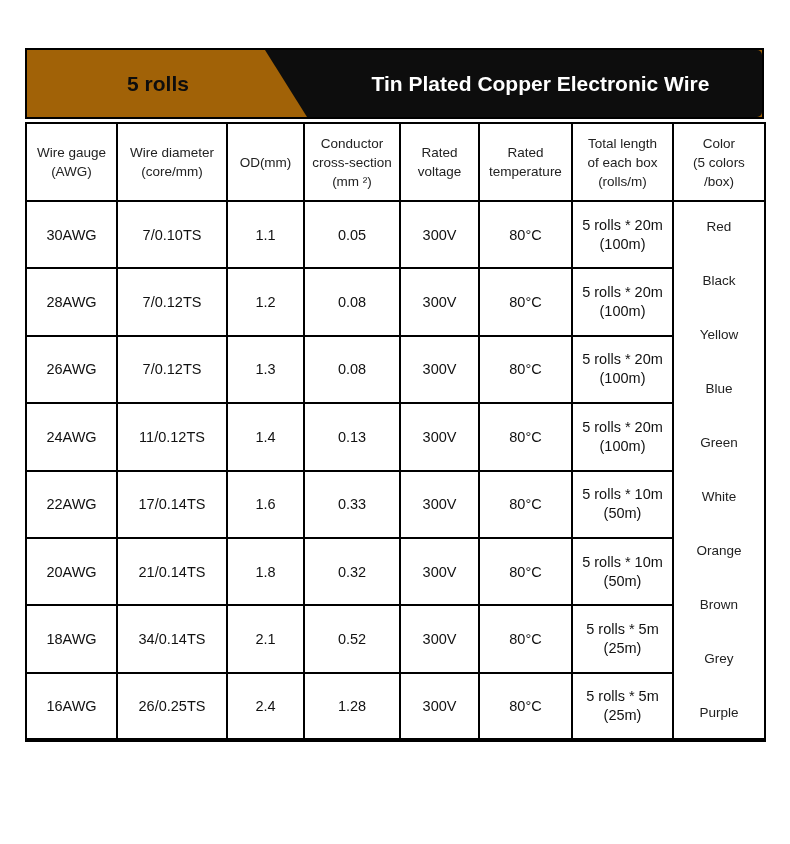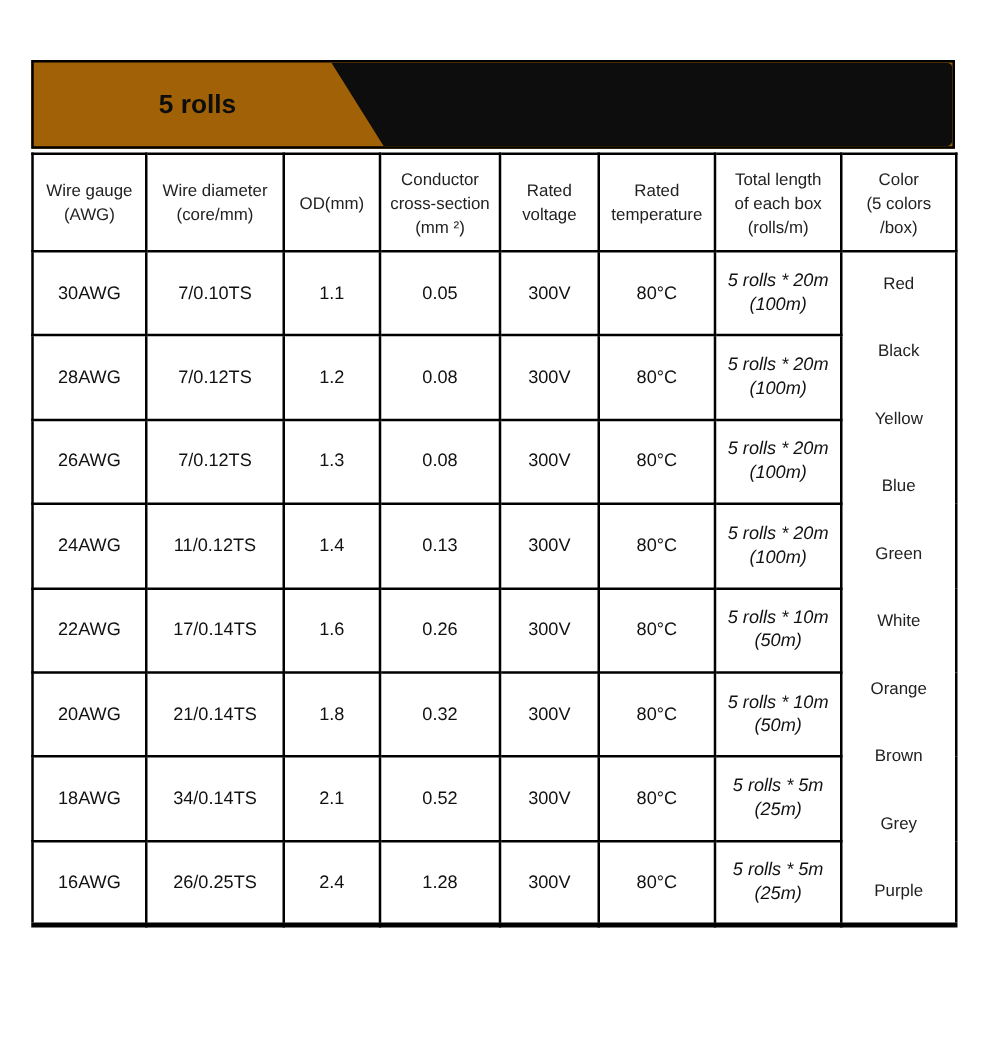--- a/index.html
+++ b/index.html
@@ -79,21 +79,21 @@
   table.spec th {
     font-weight: normal;
     font-size: 13.5px;
     line-height: 19px;
     color: #222222;
   }
   table.spec td {
     font-size: 14.5px;
     color: #111111;
   }
-  td.len-cell { font-size: 13px; line-height: 19px; font-style: italic; }
+  td.len-cell { font-size: 13px; line-height: 19px; }
   td.color-cell { vertical-align: middle; }
   .color-list {
     display: flex;
     flex-direction: column;
     align-items: center;
     justify-content: center;
     gap: 40px;
     height: 100%;
     font-size: 13.5px;
     color: #222222;
@@ -104,20 +104,21 @@
 <body>
 
 <div class="stage">
 
   <div class="banner">
     <div class="banner-black"></div>
     <div class="banner-left">
       <div>5 rolls</div>
     </div>
     <div class="banner-right">
+      <div>Tin Plated Copper Electronic Wire</div>
     </div>
   </div>
 
   <table class="spec">
     <colgroup>
       <col style="width:91px">
         <col style="width:110px">
         <col style="width:77px">
         <col style="width:96px">
       <col style="width:79px">
@@ -199,21 +200,21 @@
         <td>0.13</td>
         <td>300V</td>
         <td>80°C</td>
         <td class="len-cell">5 rolls * 20m
 (100m)</td>
       </tr>
       <tr>
         <td>22AWG</td>
         <td>17/0.14TS</td>
         <td>1.6</td>
-        <td>0.26</td>
+        <td>0.33</td>
         <td>300V</td>
         <td>80°C</td>
         <td class="len-cell">5 rolls * 10m
 (50m)</td>
       </tr>
       <tr>
         <td>20AWG</td>
         <td>21/0.14TS</td>
         <td>1.8</td>
         <td>0.32</td>

